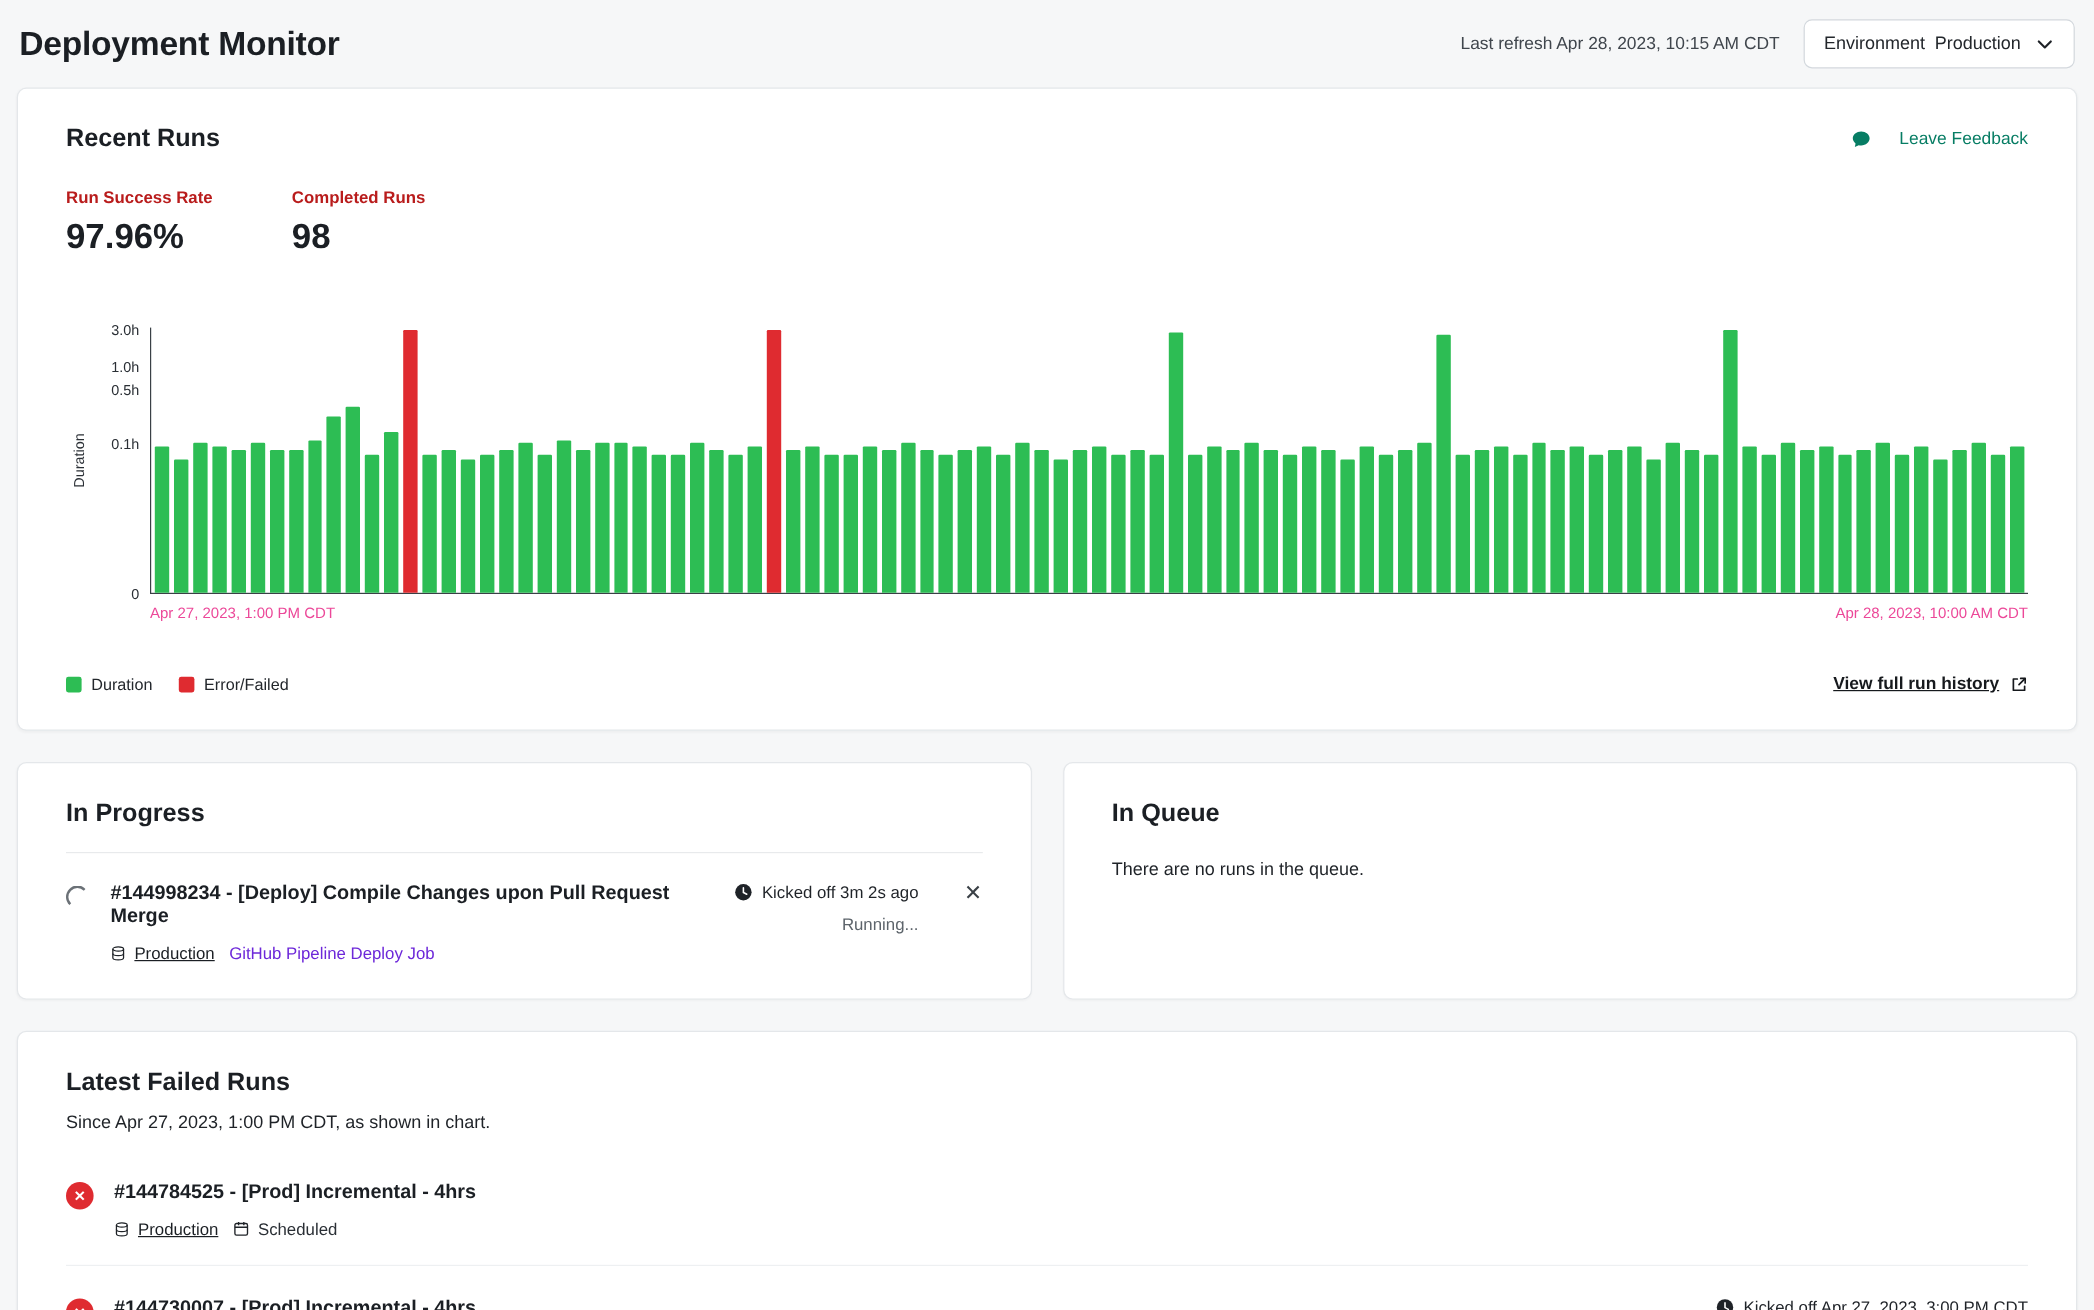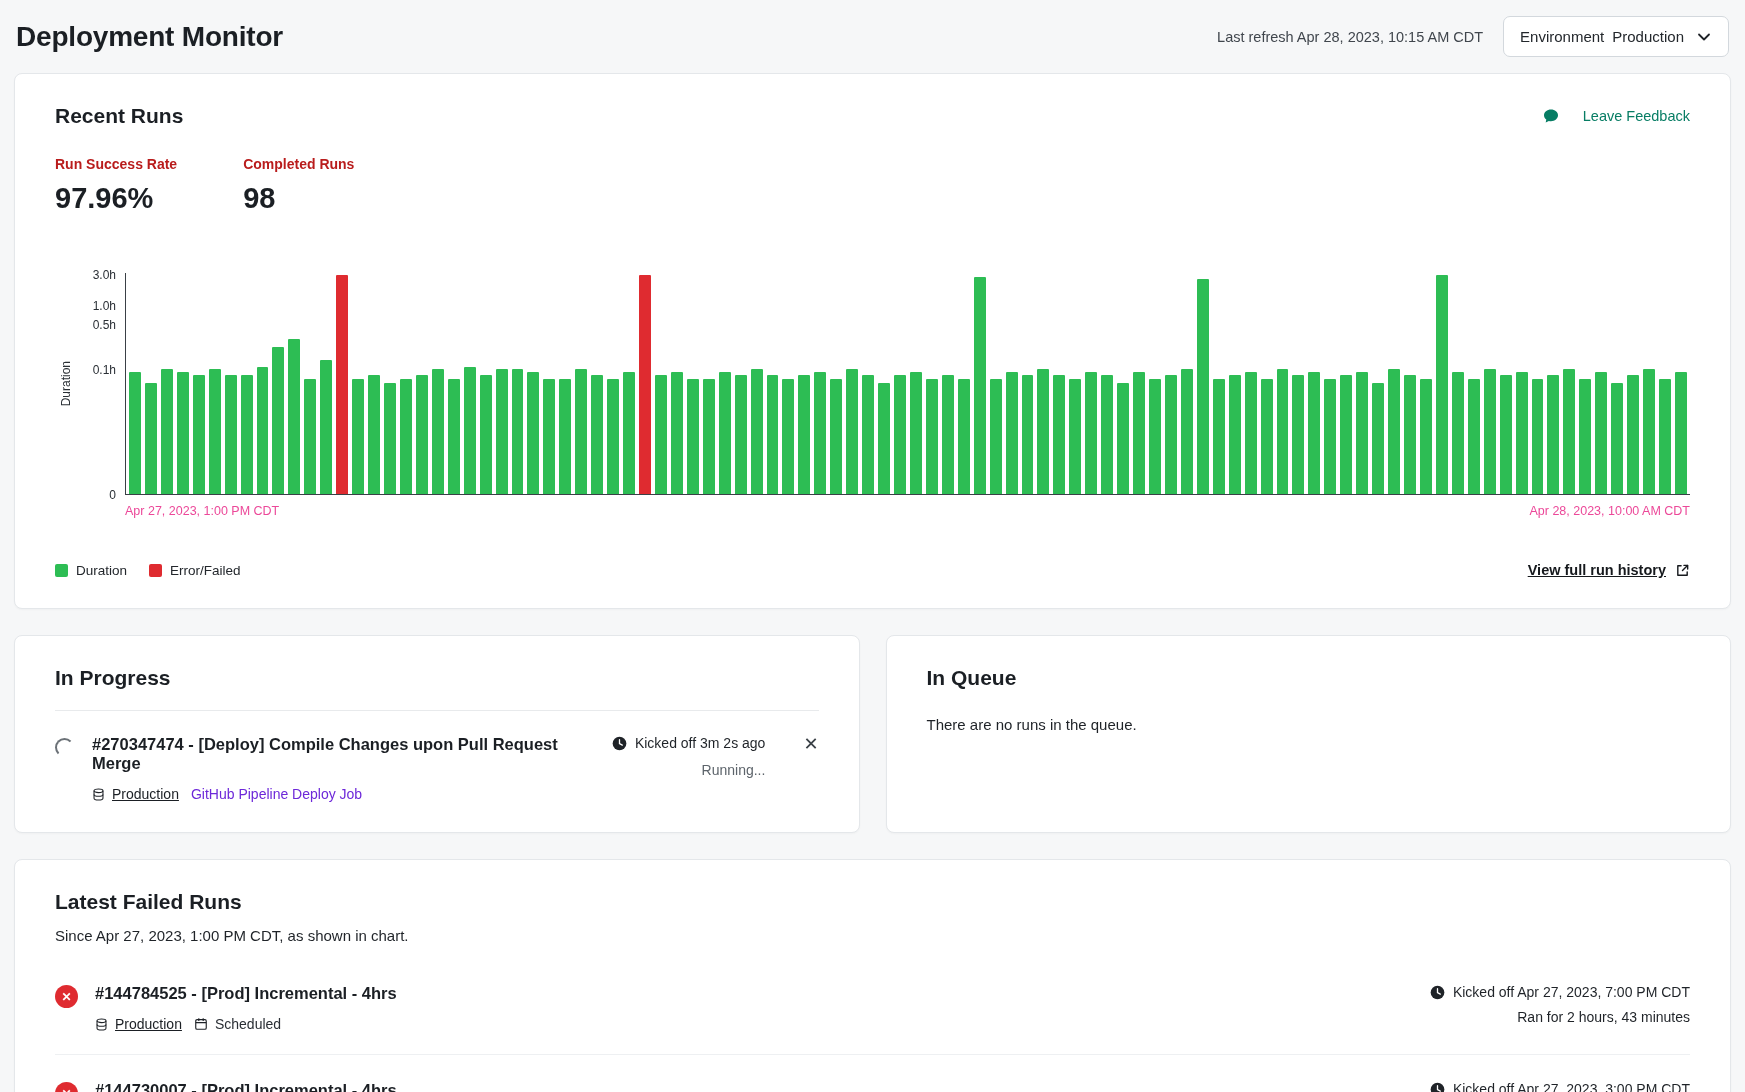--- a/index.html
+++ b/index.html
@@ -285,21 +285,21 @@
     </div>
   </section>
 
   <div class="two-col">
     <section class="card">
       <h2>In Progress</h2>
       <hr class="divider">
       <div class="run-row">
         <div class="spinner"></div>
         <div class="run-main">
-          <div class="run-title">#270347474 - [Deploy] Compile Changes upon Pull Request Merge</div>
+          <div class="run-title">#144998234 - [Deploy] Compile Changes upon Pull Request Merge</div>
           <div class="run-meta">
             <a class="env-link">
               <span>
                 <svg viewBox="0 0 16 16" width="13" height="13" fill="none" stroke="#1f2328" stroke-width="1.3">
                     <ellipse cx="8" cy="3.5" rx="5.5" ry="2.2"></ellipse>
                     <path d="M2.5 3.5v9c0 1.2 2.5 2.2 5.5 2.2s5.5-1 5.5-2.2v-9"></path>
                     <path d="M2.5 8c0 1.2 2.5 2.2 5.5 2.2S13.5 9.2 13.5 8"></path>
                   </svg>
               </span>
               <span>Production</span>
@@ -353,32 +353,20 @@
               <span>
                 <svg viewBox="0 0 16 16" width="14" height="14" fill="none" stroke="#1f2328" stroke-width="1.3">
                     <rect x="2" y="3" width="12" height="11" rx="1.5"></rect>
                     <path d="M2 6.5h12M5.5 1.5v3M10.5 1.5v3"></path>
                   </svg>
               </span>
               <span>Scheduled</span>
             </span>
           </div>
         </div>
-        <div class="failed-right">
-          <div class="kicked">
-            <span>
-              <svg viewBox="0 0 16 16" width="15" height="15">
-                  <circle cx="8" cy="8" r="7.3" fill="#1f2328"></circle>
-                  <path d="M8 4v4.2l3 1.6" stroke="#fff" stroke-width="1.4" fill="none" stroke-linecap="round"></path>
-                </svg>
-            </span>
-            <span>Kicked off Apr 27, 2023, 7:00 PM CDT</span>
-          </div>
-          <div class="ran-for">Ran for 2 hours, 43 minutes</div>
-        </div>
       </div>
 
       <div class="failed-run">
         <div class="failed-badge">✕</div>
         <div class="run-main">
           <div class="run-title">#144730007 - [Prod] Incremental - 4hrs</div>
 
         </div>
         <div class="failed-right">
           <div class="kicked">

